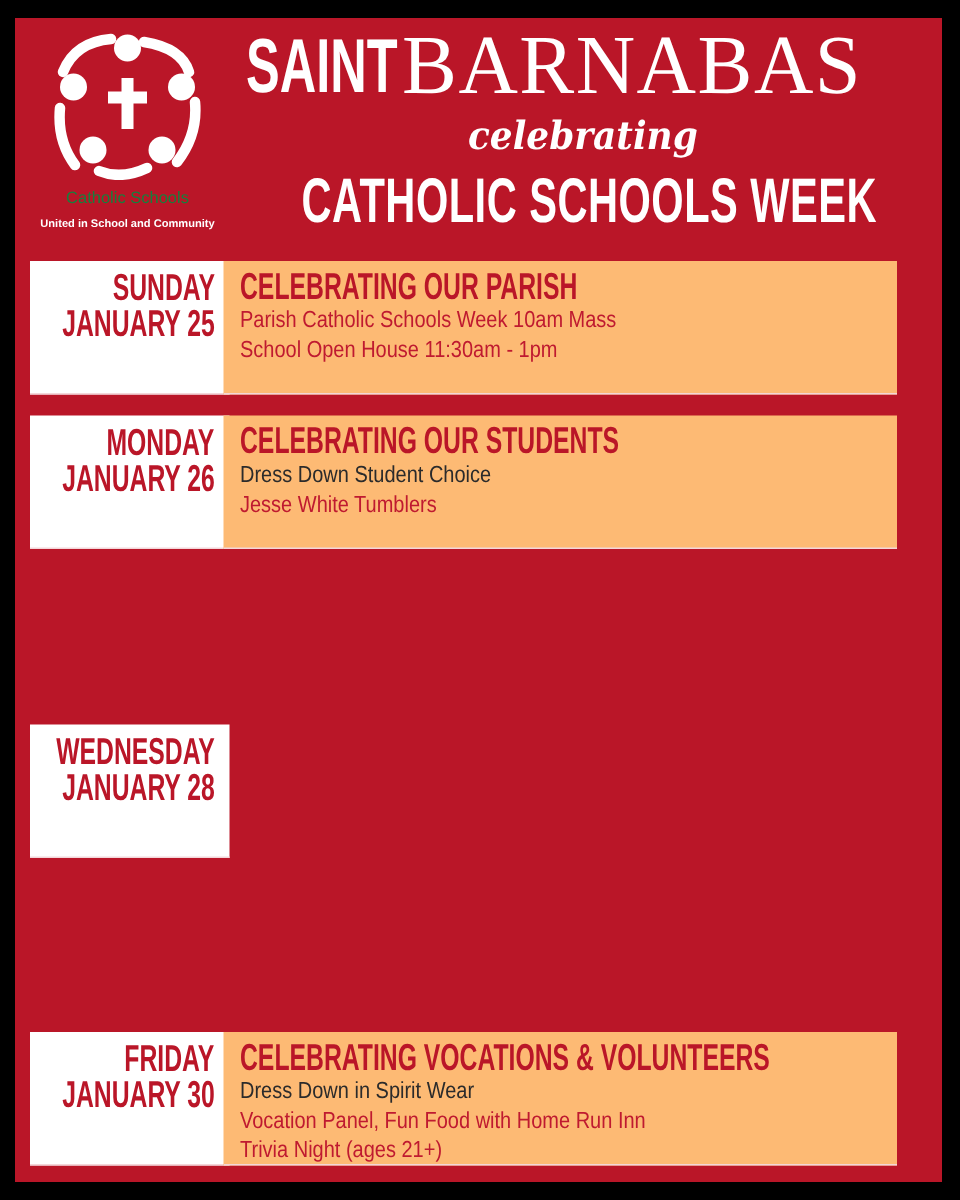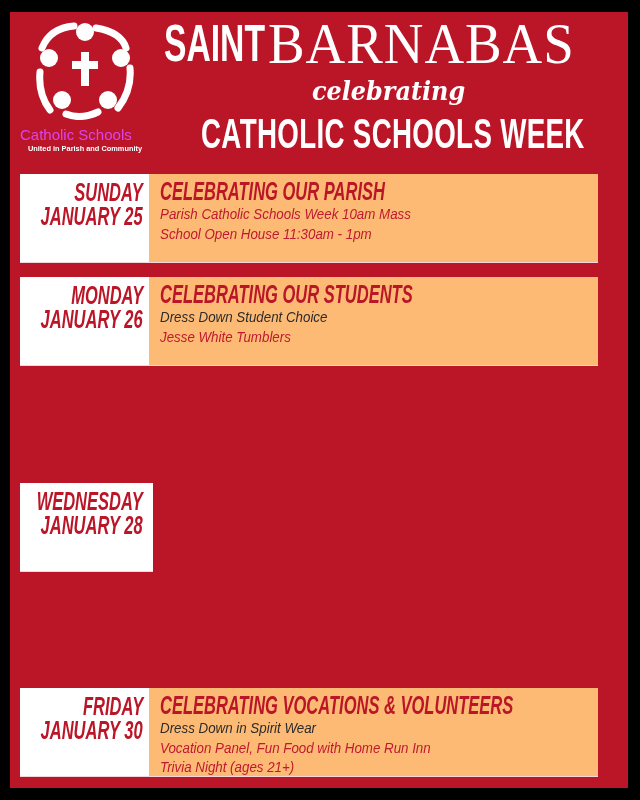--- a/index.html
+++ b/index.html
@@ -1,27 +1,27 @@
 <!DOCTYPE html>
 <html><head>
 <meta charset="utf-8">
 <style>
   html, body { margin:0; padding:0; }
   body { width:640px; height:800px; background:#000; position:relative; overflow:hidden; font-family:"Liberation Sans", sans-serif; }
   .frame { position:absolute; left:10px; top:12px; width:618px; height:776px; background:#BA1628; }
   .logo { position:absolute; left:20px; top:20px; width:130px; height:140px; }
   .logo svg { position:absolute; left:16px; top:0; }
-  .logo-name { position:absolute; left:0; top:106px; width:130px; color:#d946ef; font-size:15px; white-space:nowrap; }
+  .logo-name { position:absolute; left:0; top:106px; width:130px; text-align:center; color:#15803d; font-size:11px; white-space:nowrap; }
   .logo-tag { position:absolute; left:0; top:124px; width:130px; text-align:center; color:#fff; font-size:7.4px; font-weight:bold; white-space:nowrap; }
   .title { position:absolute; left:164px; top:18px; width:450px; height:50px; white-space:nowrap; color:#fff; }
   .title-saint { position:absolute; left:0; top:1px; font-family:"Liberation Sans", sans-serif; font-weight:bold; font-size:51px; line-height:50px; transform:scaleX(0.66); transform-origin:left top; }
   .title-barnabas { position:absolute; left:104px; top:0; font-family:"Liberation Serif", serif; font-size:56px; line-height:52px; letter-spacing:1px; transform:scaleX(0.98); transform-origin:left top; }
   .sub { position:absolute; left:312px; top:76px; color:#fff; font-family:"DejaVu Serif", serif; font-style:italic; font-weight:bold; font-size:26px; line-height:30px; transform:scaleX(0.92); transform-origin:left top; }
   .week { position:absolute; left:201px; top:112px; color:#fff; font-weight:bold; font-size:42px; line-height:44px; white-space:nowrap; transform:scaleX(0.66); transform-origin:left top; letter-spacing:0.5px; }
-  .row { position:absolute; left:20px; width:542px; height:89px;font-style:italic; }
+  .row { position:absolute; left:20px; width:542px; height:89px; }
   .daybox { position:absolute; left:0; top:0; width:133px; height:89px; background:#fff; box-shadow: inset 0 -1px 0 #f3d6d9; }
   .day, .date { position:absolute; right:10px; color:#BA1628; font-weight:bold; font-size:25px; line-height:24px; white-space:nowrap; transform:scaleX(0.66); transform-origin:right top; }
   .day { top:6px; }
   .date { top:30px; }
   .evbox { position:absolute; left:129px; top:0; width:449px; height:89px; background:#fdba74; box-shadow: inset 0 -1px 0 #f3d6d9; }
   .ev-title { position:absolute; left:11px; top:4px; color:#BA1628; font-weight:bold; font-size:25px; line-height:26px; white-space:nowrap; transform:scaleX(0.66); transform-origin:left top; }
   .ev-lines { position:absolute; left:11px; top:30px; }
   .ev-line { font-size:15.5px; line-height:19.5px; white-space:nowrap; transform:scaleX(0.86); transform-origin:left top; height:19.5px; }
   .c-red { color:#BF1A30; }
   .c-dark { color:#2b2b2b; }
@@ -46,21 +46,21 @@
     </g>
     <g fill="none" stroke="#fff" stroke-width="7" stroke-linecap="round">
       <path d="M60 8 Q85 12 90 28"></path>
       <path d="M94 48 Q96 70 82 88"></path>
       <path d="M62 92 Q45 100 30 94"></path>
       <path d="M14 90 Q2 74 4 52"></path>
       <path d="M6 28 Q14 8 38 6"></path>
     </g>
   </svg>
   <div class="logo-name">Catholic Schools</div>
-  <div class="logo-tag">United in Parish and Community</div>
+  <div class="logo-tag">United in School and Community</div>
 </div>
 
 <div class="title">
   <span class="title-saint">SAINT</span>
   <span class="title-barnabas">BARNABAS</span>
 </div>
 <div class="sub">celebrating</div>
 <div class="week">CATHOLIC SCHOOLS WEEK</div>
 
 <div class="row" style="top:174px">

